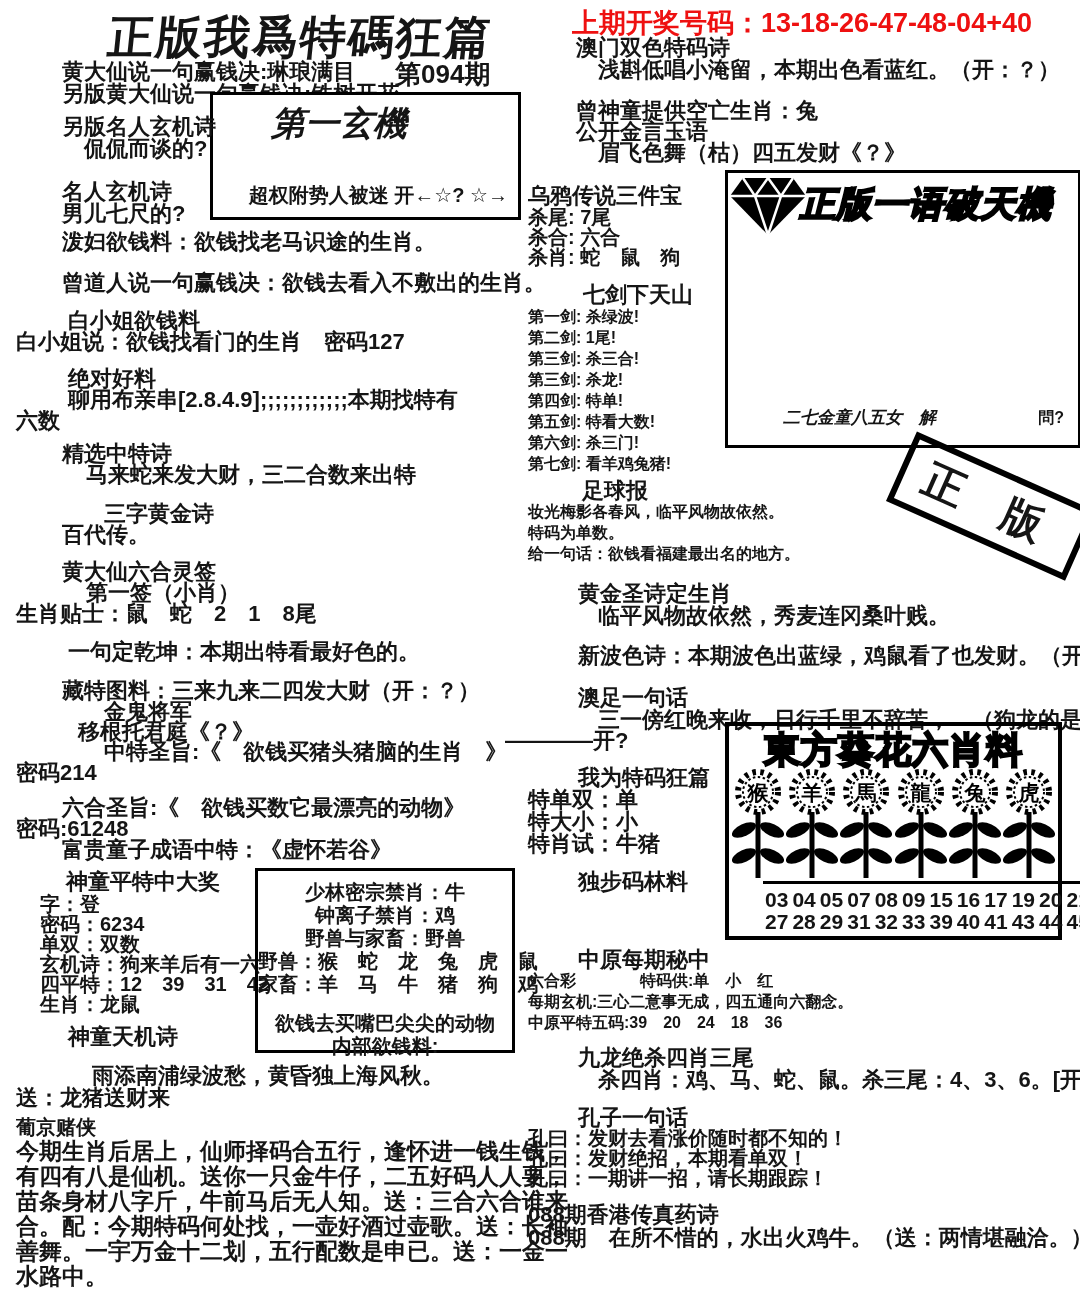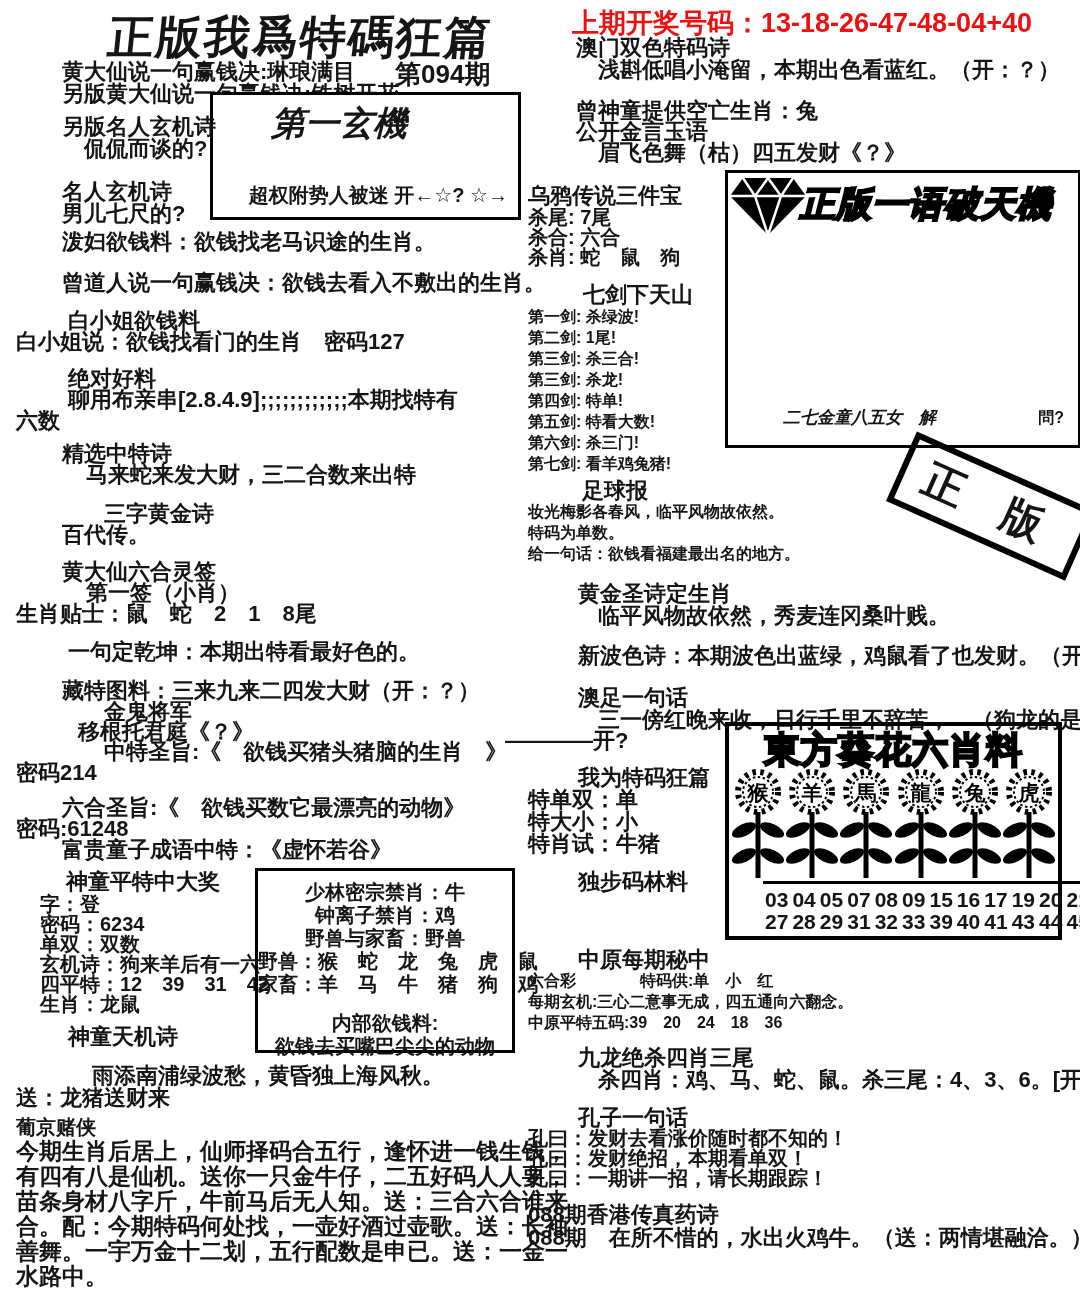--- a/index.html
+++ b/index.html
@@ -86,22 +86,22 @@
       <div class="li">四平特：12　39　31　42</div>
       <div class="li">生肖：龙鼠</div>
     </div>
 
   <div class="shaolin">
       <div class="li">少林密宗禁肖：牛</div>
       <div class="li">钟离子禁肖：鸡</div>
       <div class="li">野兽与家畜：野兽</div>
       <div class="li">野兽：猴　蛇　龙　兔　虎　鼠</div>
       <div class="li">家畜：羊　马　牛　猪　狗　鸡</div>
+      <div class="li">欲钱去买嘴巴尖尖的动物</div>
       <div class="li">内部欲钱料:</div>
-      <div class="li">欲钱去买嘴巴尖尖的动物</div>
     </div>
 
   <div class="t" style="left:68px;top:1025px;">神童天机诗</div>
   <div class="t" style="left:92px;top:1064px;">雨添南浦绿波愁，黄昏独上海风秋。</div>
   <div class="t" style="left:16px;top:1086px;">送：龙猪送财来</div>
 
   <div class="t s20" style="left:16px;top:1116px;">葡京赌侠</div>
   <div class="t list lh25" style="left:16px;top:1139px;">
       <div class="li">今期生肖后居上，仙师择码合五行，逢怀进一钱生钱，</div>
       <div class="li">有四有八是仙机。送你一只金牛仔，二五好码人人要，</div>

